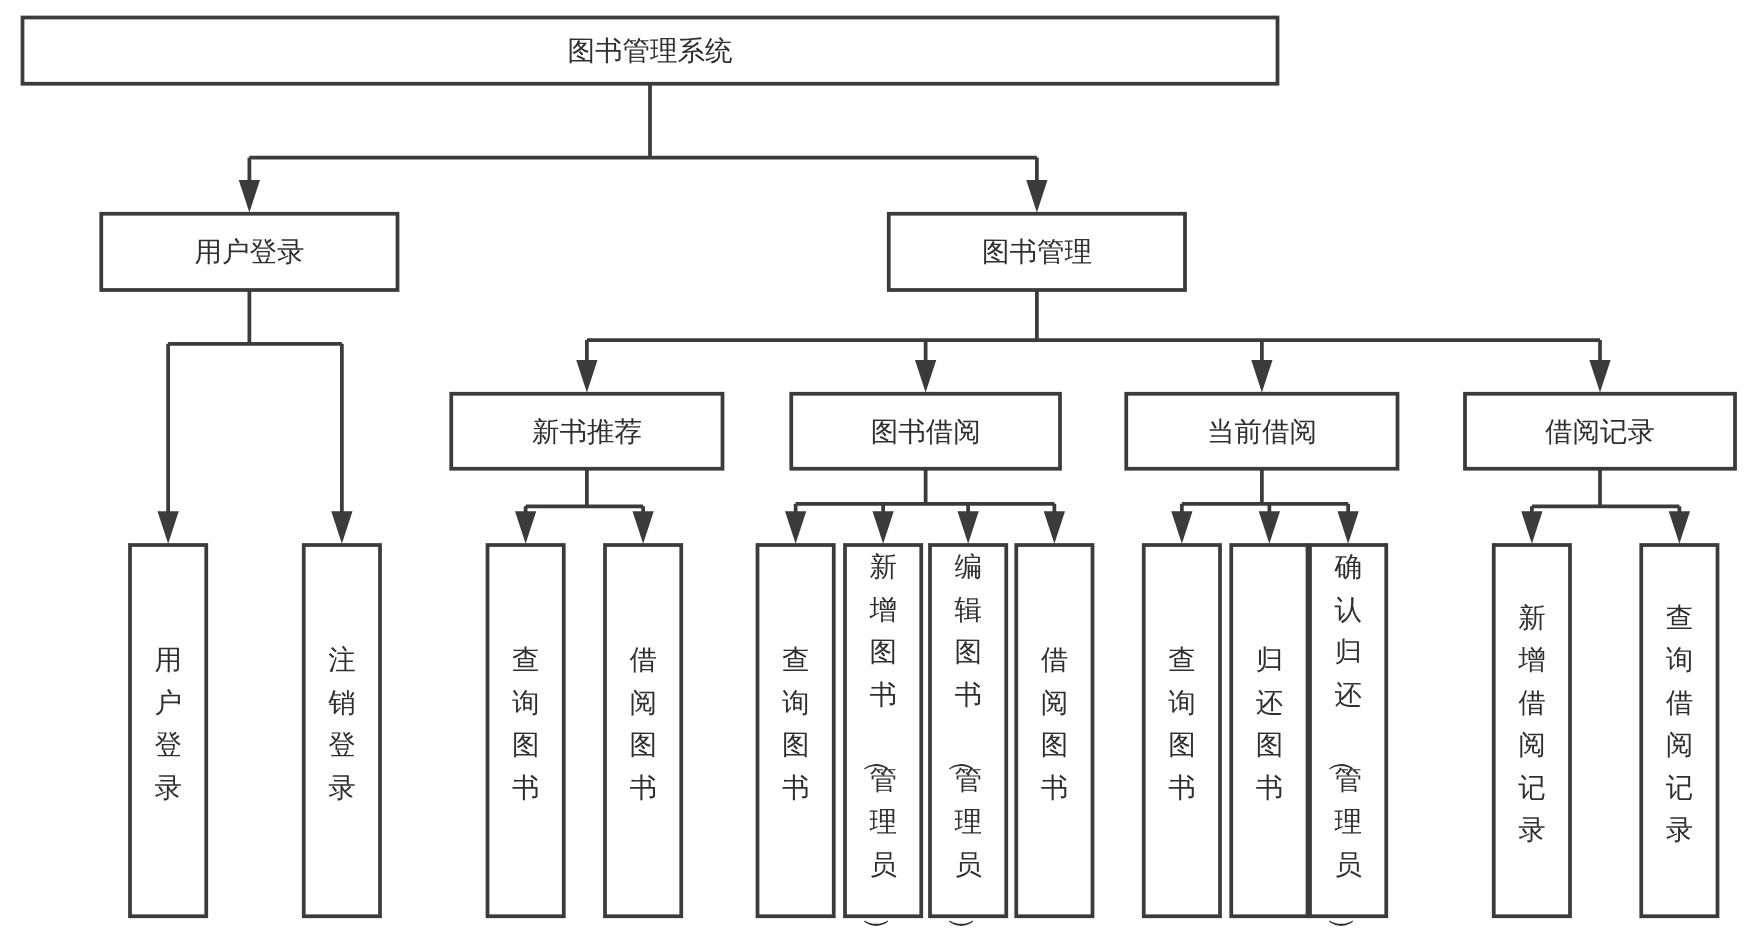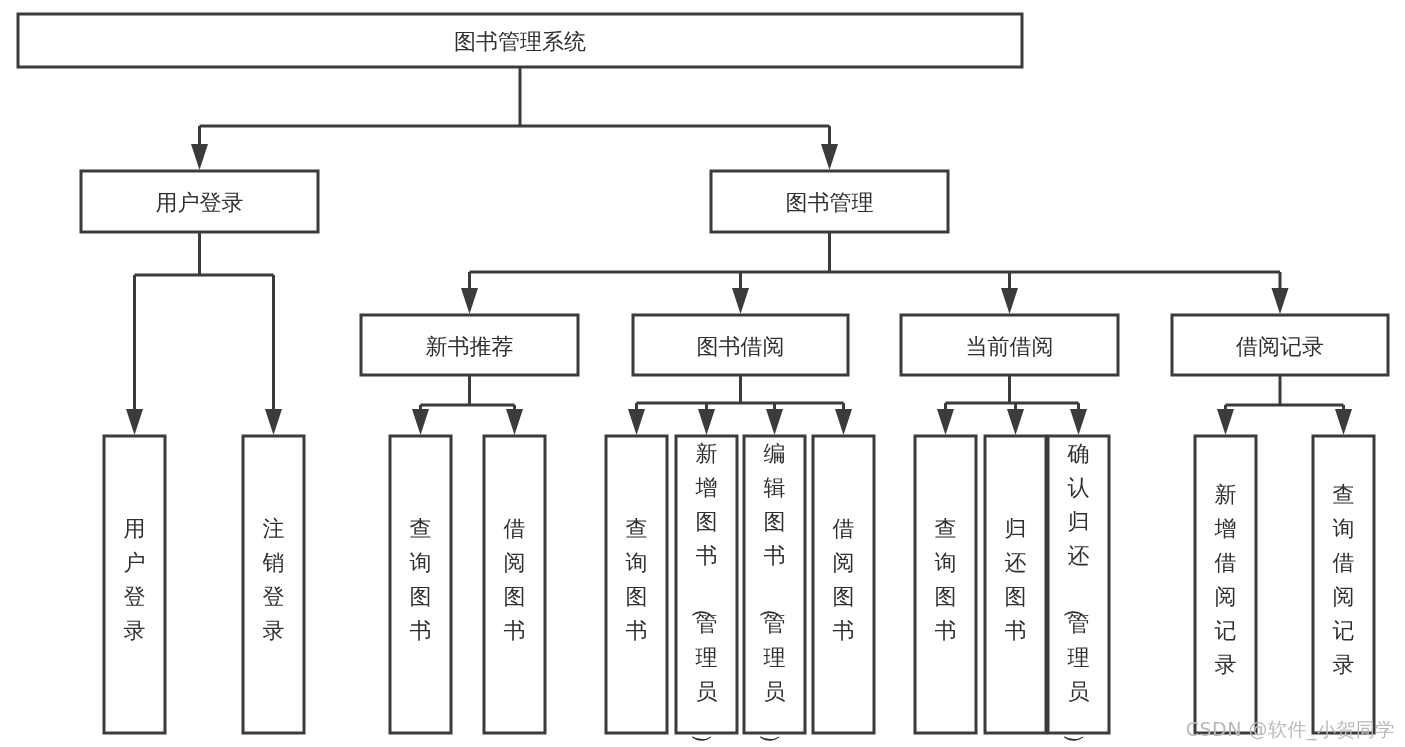--- a/index.html
+++ b/index.html
@@ -198,14 +198,13 @@
         <g>
           <rect class="node-rect" x="1195" y="436" width="61" height="297"></rect>
           <text class="node-label-v" x="1225.5" y="501.5"><tspan x="1225.5" dy="0">新</tspan><tspan x="1225.5" dy="34">增</tspan><tspan x="1225.5" dy="34">借</tspan><tspan x="1225.5" dy="34">阅</tspan><tspan x="1225.5" dy="34">记</tspan><tspan x="1225.5" dy="34">录</tspan></text>
         </g>
         <g>
           <rect class="node-rect" x="1313" y="436" width="61" height="297"></rect>
           <text class="node-label-v" x="1343.5" y="501.5"><tspan x="1343.5" dy="0">查</tspan><tspan x="1343.5" dy="34">询</tspan><tspan x="1343.5" dy="34">借</tspan><tspan x="1343.5" dy="34">阅</tspan><tspan x="1343.5" dy="34">记</tspan><tspan x="1343.5" dy="34">录</tspan></text>
         </g>
       </g>
   </svg>
-  <div class="watermark">CSDN @软件_小贺同学</div>
 </div>
 
 </body></html>

